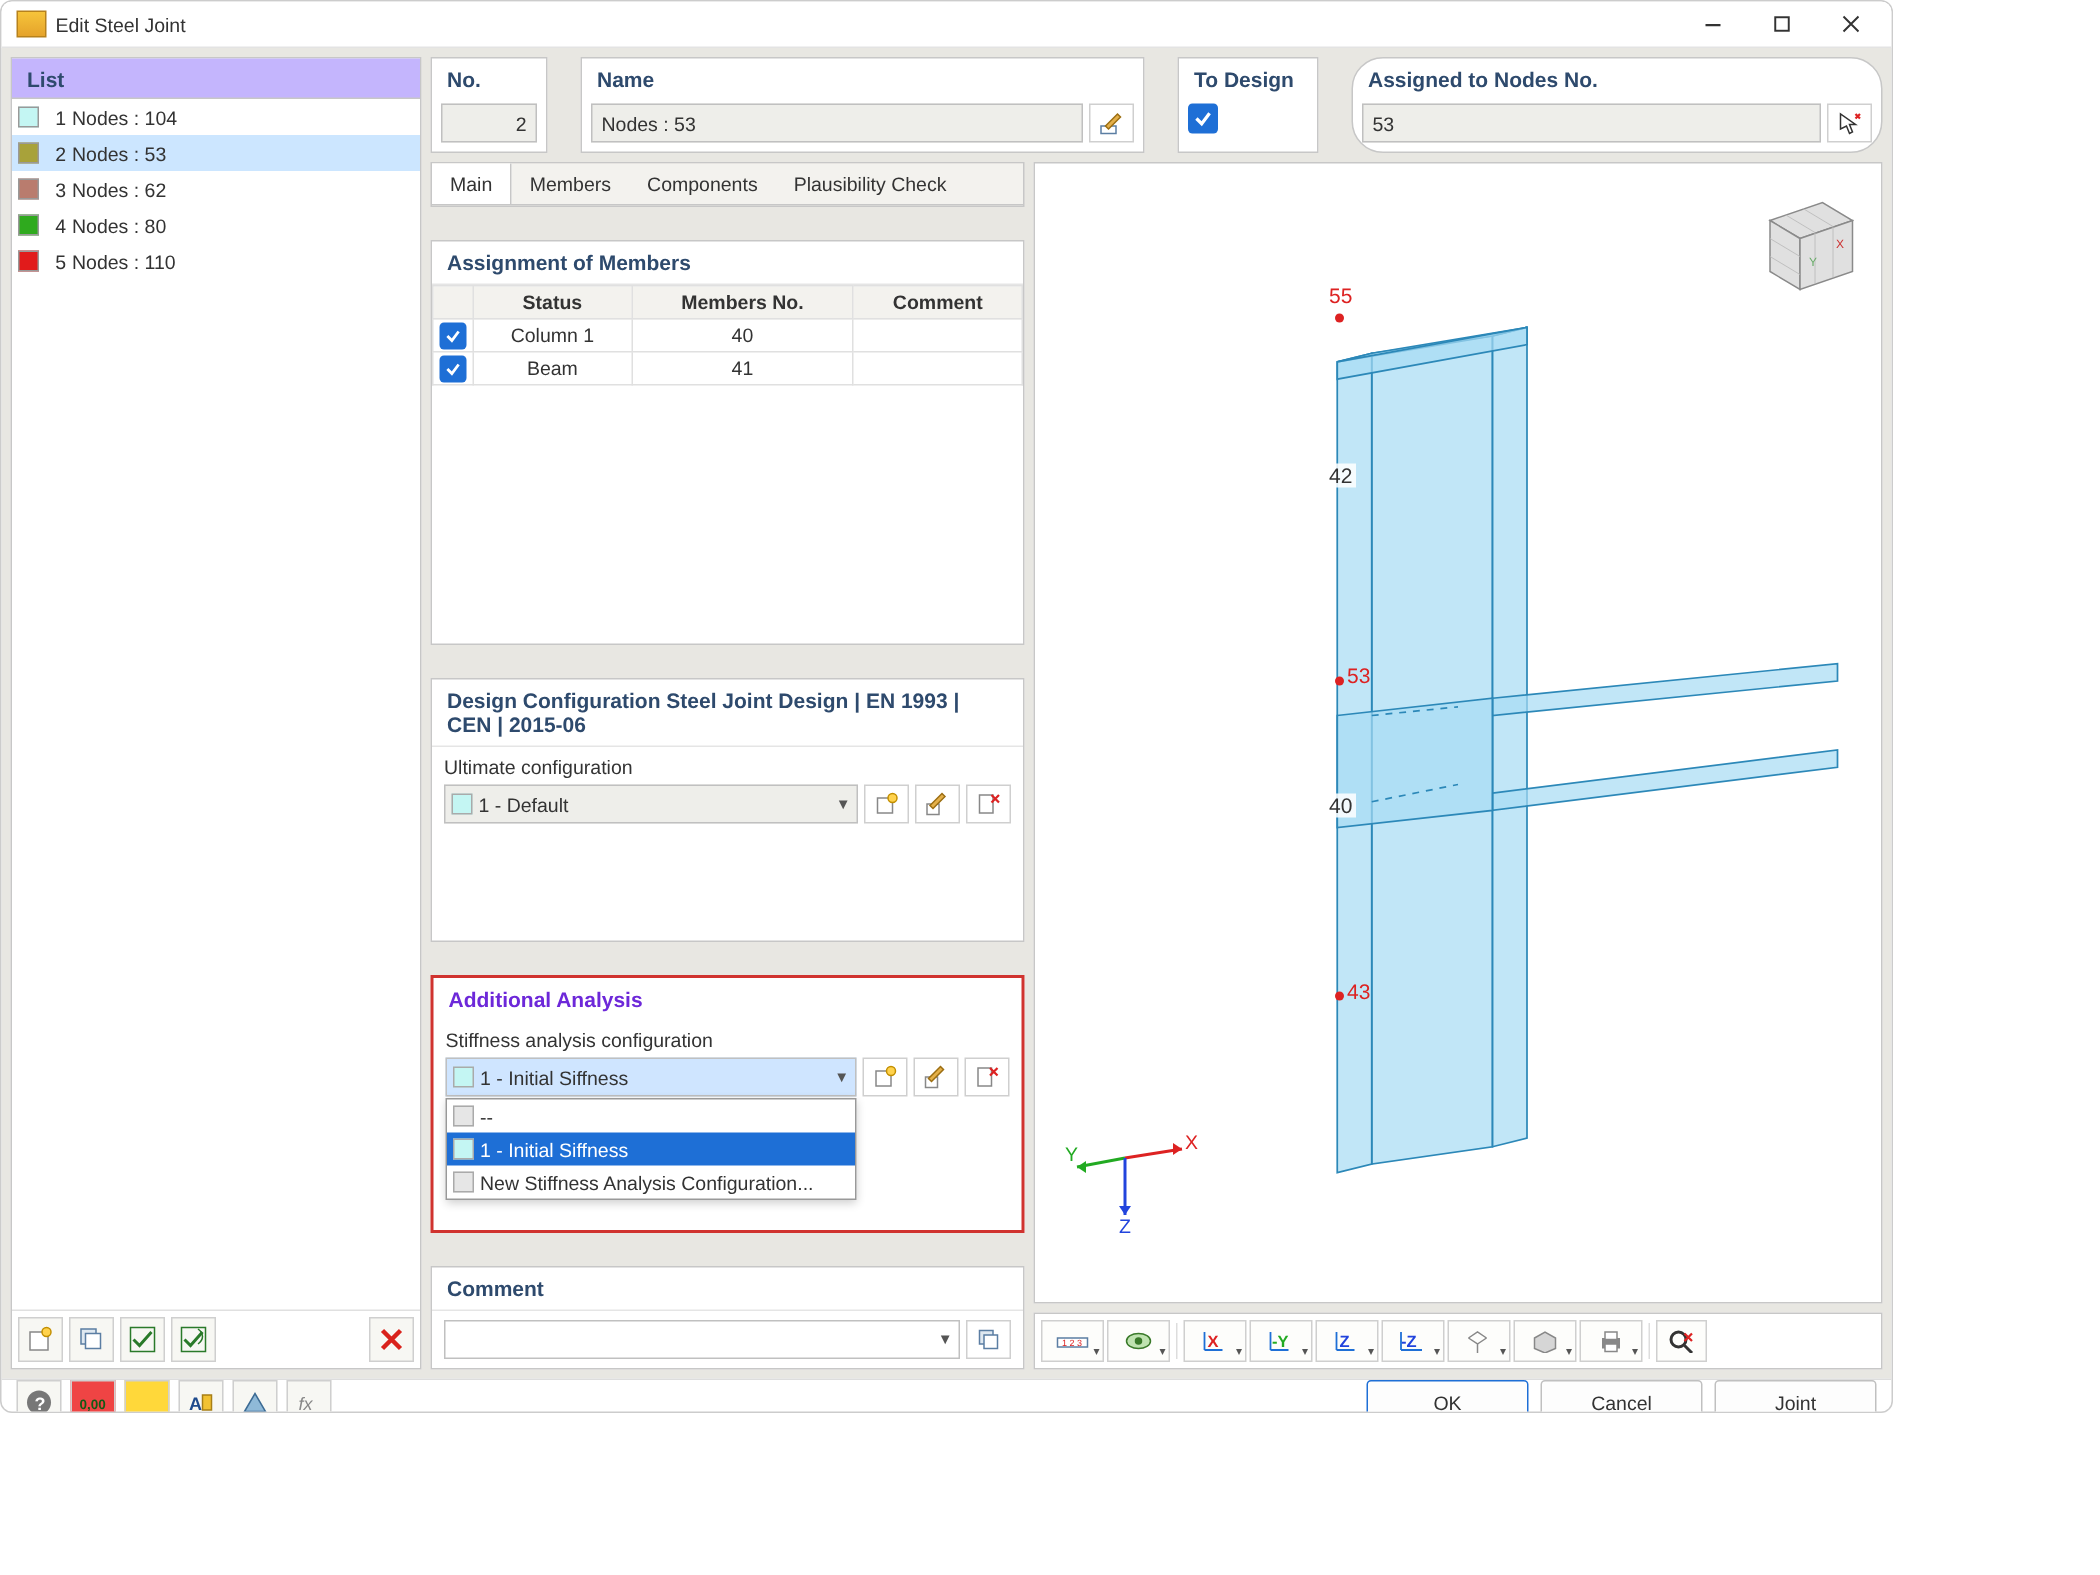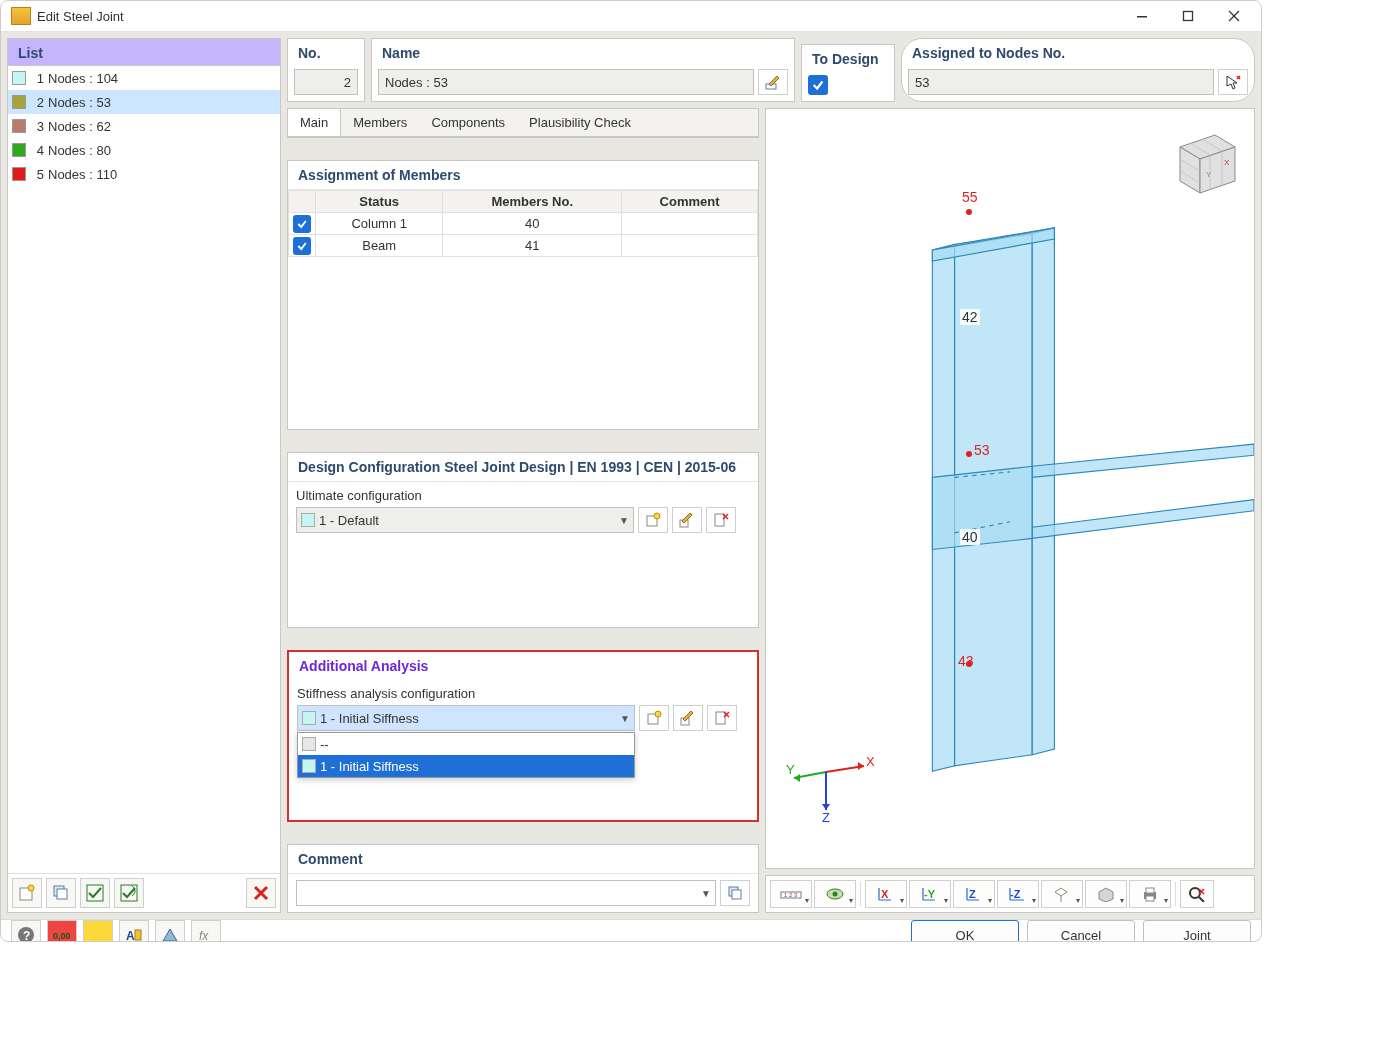--- a/index.html
+++ b/index.html
@@ -21,35 +21,35 @@
 .list-row { display: flex; align-items: center; height: 24px; padding: 0 4px; gap: 4px; cursor: default; }
 .list-row.selected { background: #cce6ff; }
 .list-row .swatch { width: 14px; height: 14px; border: 1px solid #999; }
 .list-row .ix { width: 14px; text-align: right; }
 .list-toolbar { display: flex; align-items: center; gap: 4px; padding: 4px; border-top: 1px solid #e0e0e0; }
 .icon-btn { width: 30px; height: 30px; display: flex; align-items: center; justify-content: center; border: 1px solid #cfcfcf; background: #f7f7f3; font-size: 14px; cursor: pointer; }
 .icon-btn.red svg path { fill: #d9221c; }
 
 .right-col { flex: 1; display: flex; flex-direction: column; gap: 6px; }
 
-.header-row { display: flex; gap: 6px; align-items: flex-end; }
+.header-row { display: flex; gap: 22px; }
 .hbox { background: #fff; border: 1px solid #c7c7c7; display: flex; flex-direction: column; }
 .hbox .lbl { color: #2e4a6d; font-weight: 600; font-size: 14px; padding: 6px 10px 4px; }
 .hbox .body { padding: 4px 6px 6px; display: flex; align-items: center; gap: 4px; }
 .hbox.no { width: 78px; }
 .hbox.name { flex: 1; }
 .hbox.todesign { width: 94px; }
 .hbox.nodes { width: 354px; border-radius: 21px; }
 .text-input { height: 26px; border: 1px solid #c0c0c0; background: #eeeeea; padding: 0 6px; display: flex; align-items: center; }
 .text-input.right { justify-content: flex-end; }
 .chk { width: 20px; height: 20px; border-radius: 3px; background: #1e6fd6; display: flex; align-items: center; justify-content: center; color: #fff; font-size: 14px; }
 .chk svg { width: 14px; height: 14px; }
 
 .main-row { flex: 1; display: flex; gap: 6px; }
-.form-col { width: 472px; display: flex; flex-direction: column; gap: 22px; }
+.form-col { width: 396px; display: flex; flex-direction: column; gap: 22px; }
 .view-col { flex: 1; display: flex; flex-direction: column; gap: 6px; }
 
 .tabs-wrap { background: #fff; border: 1px solid #c7c7c7; }
 .tabs { display: flex; background: #f3f2ee; border-bottom: 1px solid #c7c7c7; }
 .tab { padding: 6px 12px; font-size: 13px; cursor: pointer; color: #333; }
 .tab.active { background: #fff; border-right: 1px solid #c7c7c7; }
 
 .section { background: #fff; border: 1px solid #c7c7c7; }
 .section .sec-title { color: #2e4a6d; font-weight: 600; padding: 6px 10px; border-bottom: 1px solid #e5e5e5; font-size: 14px; }
 .section .sec-body { padding: 6px 8px; }
@@ -334,20 +334,24 @@
                   <div class="carrow">▼</div>
                   <div class="dropdown" id="stiffness-dropdown">
                       <div class="option">
                         <div class="osw"></div>
                         <div>--</div>
                       </div>
                       <div class="option selected">
                         <div class="osw"></div>
                         <div>1 - Initial Siffness</div>
                       </div>
+                      <div class="option">
+                        <div class="osw"></div>
+                        <div>New Stiffness Analysis Configuration...</div>
+                      </div>
                     </div>
                 </div>
                 <div class="row-icons">
                   <div class="tool-ic">
                       <svg width="16" height="16">
                         <rect x="2" y="4" width="10" height="10" fill="#fff" stroke="#888"></rect>
                         <circle cx="12" cy="4" r="3" fill="#ffd24d" stroke="#c38f00"></circle>
                       </svg>
                     </div>
                   <div class="tool-ic">
@@ -407,21 +411,21 @@
                 <line x1="170" y1="370" x2="220" y2="360"></line>
               </g>
             </svg>
 
             <div class="node-dot" style="left:200px;top:100px"></div>
             <div class="node-dot" style="left:200px;top:342px"></div>
             <div class="node-dot" style="left:200px;top:552px"></div>
 
             <div class="node-lbl" style="left:196px;top:80px">55</div>
             <div class="node-lbl" style="left:208px;top:333px">53</div>
-            <div class="node-lbl" style="left:192px;top:544px">43</div>
+            <div class="node-lbl" style="left:208px;top:544px">43</div>
             <div class="member-lbl" style="left:194px;top:200px">42</div>
             <div class="member-lbl" style="left:194px;top:420px">40</div>
 
             <div class="cube3d">
               <svg viewBox="0 0 86 86">
                 <g stroke="#8a8a8a" stroke-width="1" fill="#e0e0e0">
                   <polygon points="20,30 55,18 75,30 40,42"></polygon>
                   <polygon points="20,30 40,42 40,76 20,64"></polygon>
                   <polygon points="40,42 75,30 75,64 40,76"></polygon>
                 </g>

